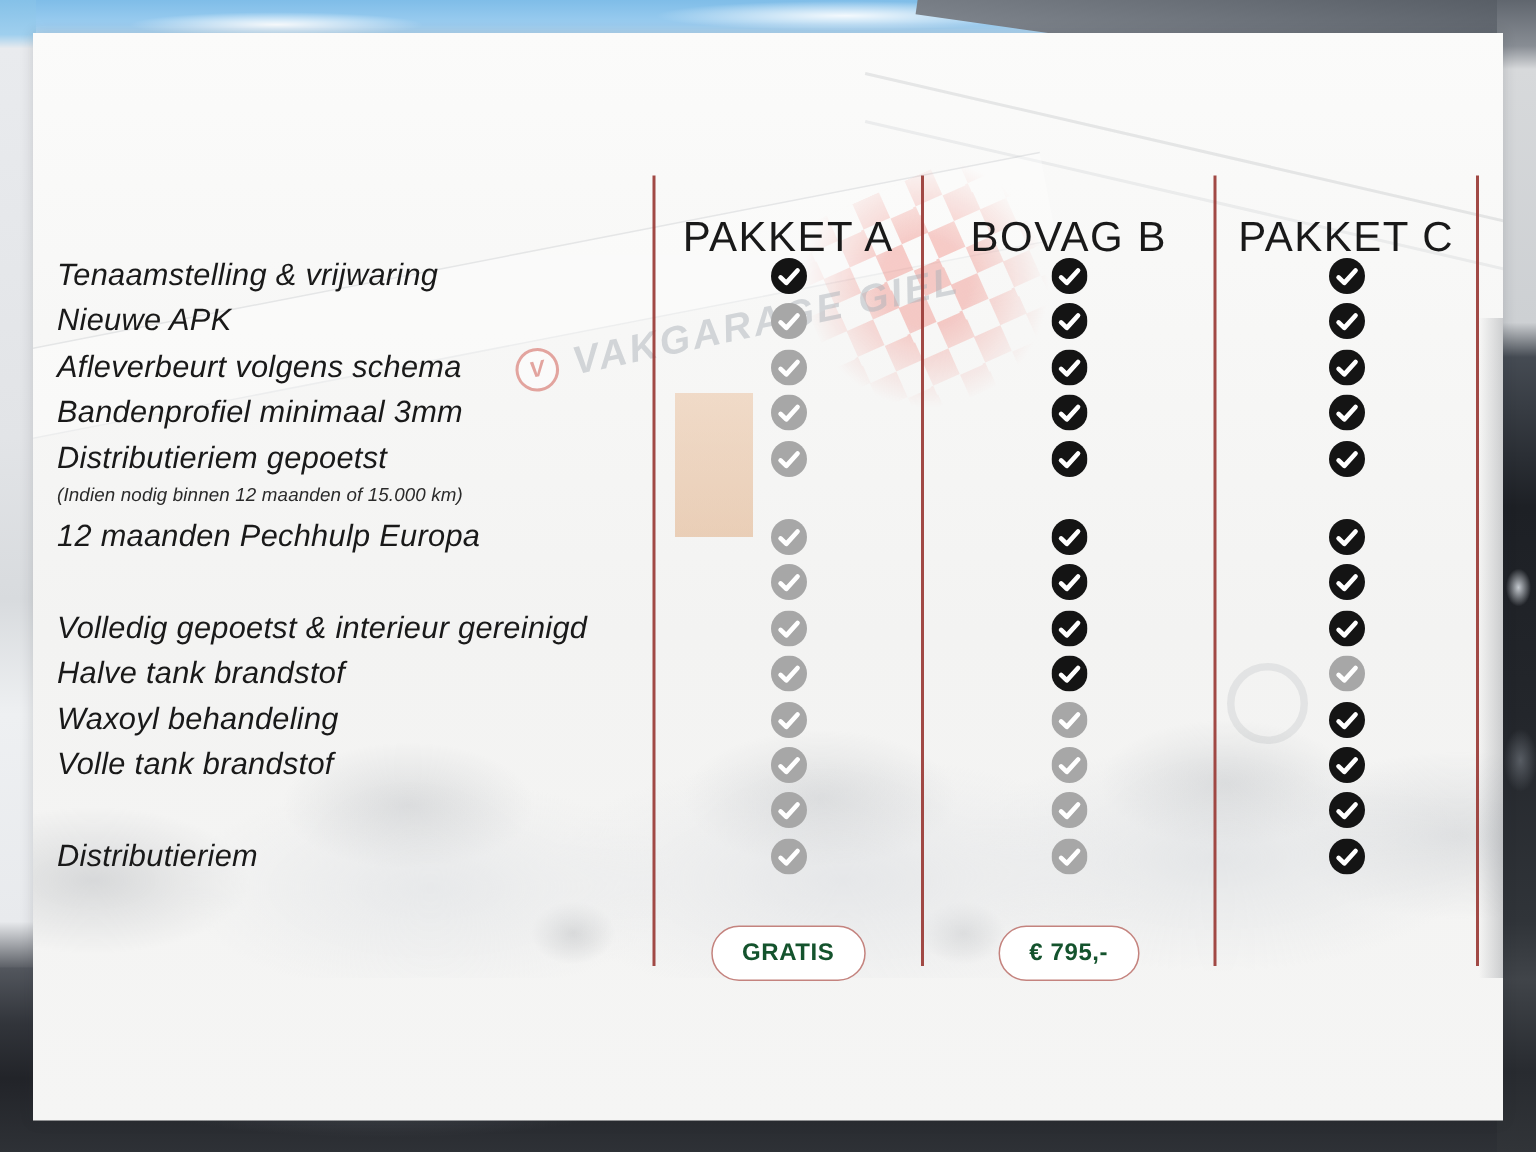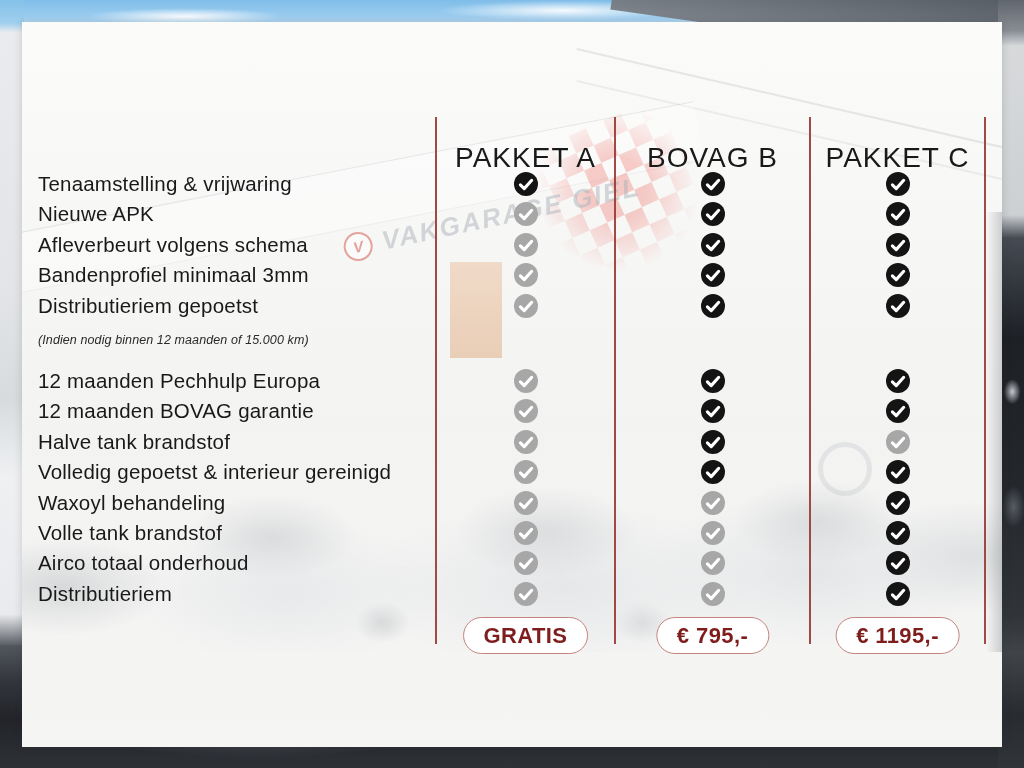--- a/index.html
+++ b/index.html
@@ -107,37 +107,37 @@
   
   .divider{position:absolute;top:95px;width:2px;height:527px;
     background:var(--divider-red,#9c3f3b);opacity:.95;}
   .header-row{position:absolute;left:0;top:92px;width:980px;height:36px;margin-top:26px;}
   .pkg-header{position:absolute;transform:translateX(-50%);
     font-size:28px;letter-spacing:1px;color:var(--text-black,#191919);
     line-height:36px;white-space:nowrap;}
 
   .rows{position:absolute;left:16px;top:147px;width:950px;}
   .feature-row{position:relative;height:30.4px;}
-  .feature-row.new-group{margin-top:13px;text-align:right;}
+  .feature-row.new-group{text-align:right;}
   .feature-label{position:absolute;left:0;top:0;height:30.4px;line-height:30.4px;
-    font-size:20.5px;letter-spacing:.2px;color:var(--text-black,#191919);white-space:nowrap;}
+    font-size:20.5px;letter-spacing:.2px;color:var(--text-black,#191919);white-space:nowrap;font-style:italic;}
   .feature-note{position:relative;height:22px;line-height:18px;
-    font-size:12.5px;font-style:italic;color:#2a2a2a;letter-spacing:.1px;margin-top:10px;}
+    font-size:12.5px;font-style:italic;color:#2a2a2a;letter-spacing:.1px;}
   .check{position:absolute;top:3px;transform:translateX(-50%);width:24px;height:24px;}
   .check svg{display:block;}
   .check.inc{color:var(--check-black,#141414);}
   .check.exc{color:var(--check-gray,#a7a7a7);}
   .pos-0{left:487.5px;} .pos-1{left:674.5px;} .pos-2{left:859.5px;}
 
   .price-row{position:absolute;left:0;top:595px;width:980px;height:37px;}
   .price-pill{position:absolute;transform:translateX(-50%);height:37px;
     display:flex;align-items:center;justify-content:center;
     padding:0 20px;min-width:66px;box-sizing:border-box;
     background:#ffffff;border:1.5px solid var(--pill-border,#c4837e);border-radius:19px;
-    font-size:22px;font-weight:bold;letter-spacing:.4px;color:#7f1d1d;white-space:nowrap;}
+    font-size:16px;font-weight:bold;letter-spacing:.4px;color:#14532d;white-space:nowrap;}
   .pc-0{left:503.5px;} .pc-1{left:690.5px;} .pc-2{left:875.5px;}
 </style>
 </head>
 <body>
 
 <div class="stage">
 
   <div class="photo">
     <div class="sky"></div>
     <div class="roof-tr"></div>
@@ -293,21 +293,41 @@
             </svg>
           </span>
           <span class="check pos-2 inc">
             <svg viewBox="0 0 24 24" width="24" height="24">
               <circle cx="12" cy="12" r="12" fill="currentColor"></circle>
               <path d="M6.4 12.9 L10.2 16.6 L17.7 8.3" fill="none" stroke="#ffffff" stroke-width="3.1" stroke-linecap="round" stroke-linejoin="round"></path>
             </svg>
           </span>
         </div>
         <div class="feature-row">
-          <div class="feature-label">12 maanden BOVAG garantie</div>
+          <span class="check pos-0 exc">
+            <svg viewBox="0 0 24 24" width="24" height="24">
+              <circle cx="12" cy="12" r="12" fill="currentColor"></circle>
+              <path d="M6.4 12.9 L10.2 16.6 L17.7 8.3" fill="none" stroke="#ffffff" stroke-width="3.1" stroke-linecap="round" stroke-linejoin="round"></path>
+            </svg>
+          </span>
+          <span class="check pos-1 inc">
+            <svg viewBox="0 0 24 24" width="24" height="24">
+              <circle cx="12" cy="12" r="12" fill="currentColor"></circle>
+              <path d="M6.4 12.9 L10.2 16.6 L17.7 8.3" fill="none" stroke="#ffffff" stroke-width="3.1" stroke-linecap="round" stroke-linejoin="round"></path>
+            </svg>
+          </span>
+          <span class="check pos-2 inc">
+            <svg viewBox="0 0 24 24" width="24" height="24">
+              <circle cx="12" cy="12" r="12" fill="currentColor"></circle>
+              <path d="M6.4 12.9 L10.2 16.6 L17.7 8.3" fill="none" stroke="#ffffff" stroke-width="3.1" stroke-linecap="round" stroke-linejoin="round"></path>
+            </svg>
+          </span>
+        </div>
+        <div class="feature-row">
+          <div class="feature-label">Volledig gepoetst &amp; interieur gereinigd</div>
           <span class="check pos-0 exc">
             <svg viewBox="0 0 24 24" width="24" height="24">
               <circle cx="12" cy="12" r="12" fill="currentColor"></circle>
               <path d="M6.4 12.9 L10.2 16.6 L17.7 8.3" fill="none" stroke="#ffffff" stroke-width="3.1" stroke-linecap="round" stroke-linejoin="round"></path>
             </svg>
           </span>
           <span class="check pos-1 inc">
             <svg viewBox="0 0 24 24" width="24" height="24">
               <circle cx="12" cy="12" r="12" fill="currentColor"></circle>
               <path d="M6.4 12.9 L10.2 16.6 L17.7 8.3" fill="none" stroke="#ffffff" stroke-width="3.1" stroke-linecap="round" stroke-linejoin="round"></path>
@@ -335,41 +355,20 @@
             </svg>
           </span>
           <span class="check pos-2 exc">
             <svg viewBox="0 0 24 24" width="24" height="24">
               <circle cx="12" cy="12" r="12" fill="currentColor"></circle>
               <path d="M6.4 12.9 L10.2 16.6 L17.7 8.3" fill="none" stroke="#ffffff" stroke-width="3.1" stroke-linecap="round" stroke-linejoin="round"></path>
             </svg>
           </span>
         </div>
         <div class="feature-row">
-          <div class="feature-label">Volledig gepoetst &amp; interieur gereinigd</div>
-          <span class="check pos-0 exc">
-            <svg viewBox="0 0 24 24" width="24" height="24">
-              <circle cx="12" cy="12" r="12" fill="currentColor"></circle>
-              <path d="M6.4 12.9 L10.2 16.6 L17.7 8.3" fill="none" stroke="#ffffff" stroke-width="3.1" stroke-linecap="round" stroke-linejoin="round"></path>
-            </svg>
-          </span>
-          <span class="check pos-1 inc">
-            <svg viewBox="0 0 24 24" width="24" height="24">
-              <circle cx="12" cy="12" r="12" fill="currentColor"></circle>
-              <path d="M6.4 12.9 L10.2 16.6 L17.7 8.3" fill="none" stroke="#ffffff" stroke-width="3.1" stroke-linecap="round" stroke-linejoin="round"></path>
-            </svg>
-          </span>
-          <span class="check pos-2 inc">
-            <svg viewBox="0 0 24 24" width="24" height="24">
-              <circle cx="12" cy="12" r="12" fill="currentColor"></circle>
-              <path d="M6.4 12.9 L10.2 16.6 L17.7 8.3" fill="none" stroke="#ffffff" stroke-width="3.1" stroke-linecap="round" stroke-linejoin="round"></path>
-            </svg>
-          </span>
-        </div>
-        <div class="feature-row">
           <div class="feature-label">Waxoyl behandeling</div>
           <span class="check pos-0 exc">
             <svg viewBox="0 0 24 24" width="24" height="24">
               <circle cx="12" cy="12" r="12" fill="currentColor"></circle>
               <path d="M6.4 12.9 L10.2 16.6 L17.7 8.3" fill="none" stroke="#ffffff" stroke-width="3.1" stroke-linecap="round" stroke-linejoin="round"></path>
             </svg>
           </span>
           <span class="check pos-1 exc">
             <svg viewBox="0 0 24 24" width="24" height="24">
               <circle cx="12" cy="12" r="12" fill="currentColor"></circle>
@@ -398,21 +397,20 @@
             </svg>
           </span>
           <span class="check pos-2 inc">
             <svg viewBox="0 0 24 24" width="24" height="24">
               <circle cx="12" cy="12" r="12" fill="currentColor"></circle>
               <path d="M6.4 12.9 L10.2 16.6 L17.7 8.3" fill="none" stroke="#ffffff" stroke-width="3.1" stroke-linecap="round" stroke-linejoin="round"></path>
             </svg>
           </span>
         </div>
         <div class="feature-row">
-          <div class="feature-label">Airco totaal onderhoud</div>
           <span class="check pos-0 exc">
             <svg viewBox="0 0 24 24" width="24" height="24">
               <circle cx="12" cy="12" r="12" fill="currentColor"></circle>
               <path d="M6.4 12.9 L10.2 16.6 L17.7 8.3" fill="none" stroke="#ffffff" stroke-width="3.1" stroke-linecap="round" stroke-linejoin="round"></path>
             </svg>
           </span>
           <span class="check pos-1 exc">
             <svg viewBox="0 0 24 24" width="24" height="24">
               <circle cx="12" cy="12" r="12" fill="currentColor"></circle>
               <path d="M6.4 12.9 L10.2 16.6 L17.7 8.3" fill="none" stroke="#ffffff" stroke-width="3.1" stroke-linecap="round" stroke-linejoin="round"></path>
@@ -443,17 +441,16 @@
             <svg viewBox="0 0 24 24" width="24" height="24">
               <circle cx="12" cy="12" r="12" fill="currentColor"></circle>
               <path d="M6.4 12.9 L10.2 16.6 L17.7 8.3" fill="none" stroke="#ffffff" stroke-width="3.1" stroke-linecap="round" stroke-linejoin="round"></path>
             </svg>
           </span>
         </div>
       </div>
     <div class="price-row" id="price-row">
         <div class="price-pill pc-0">GRATIS</div>
         <div class="price-pill pc-1">€ 795,-</div>
-        <div class="price-pill pc-2">€ 1195,-</div>
       </div>
 
   </div>
 </div>
 
 </body></html>

